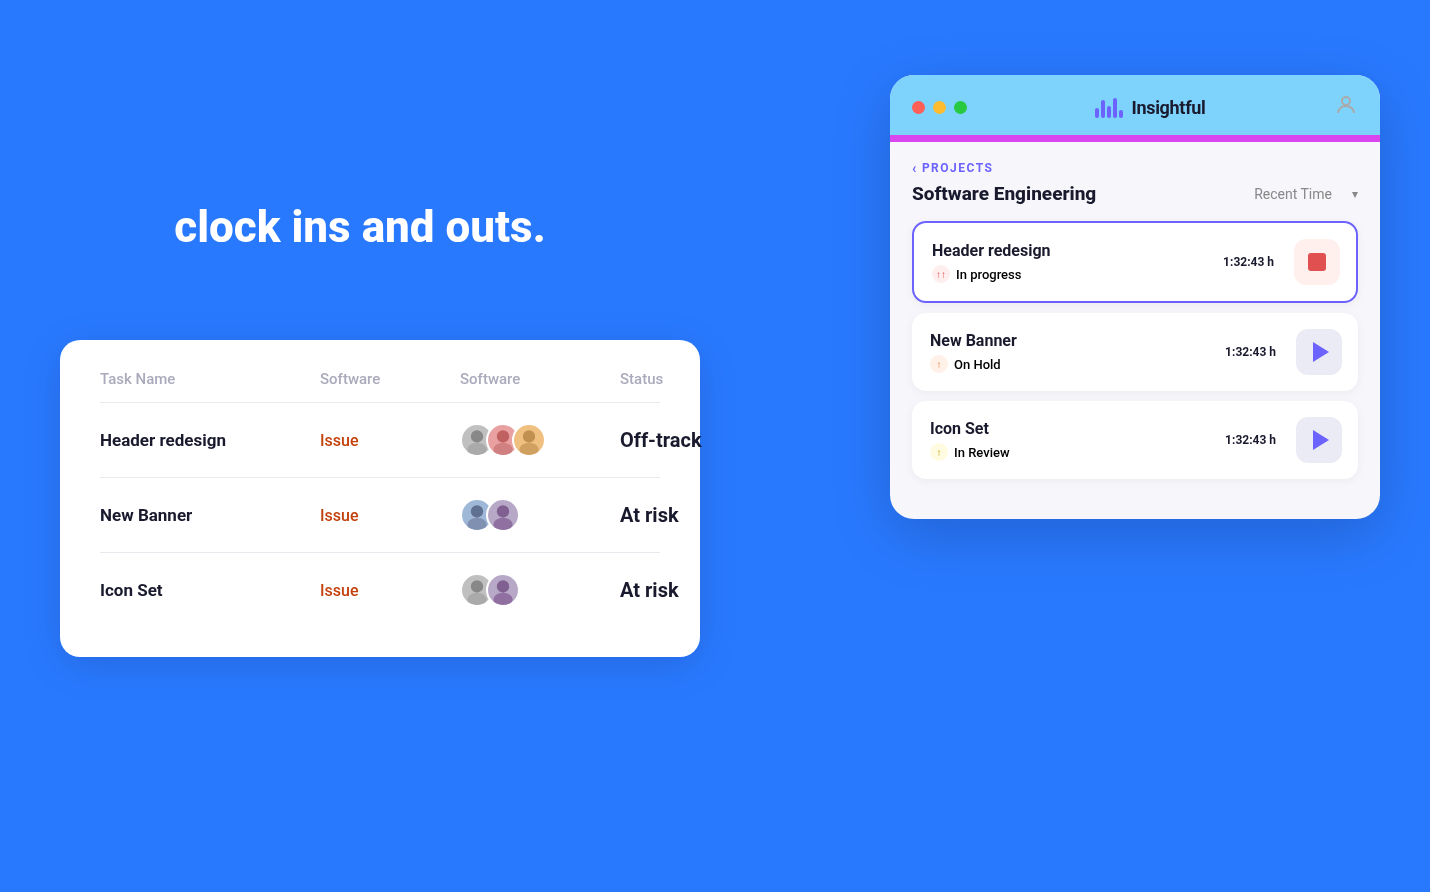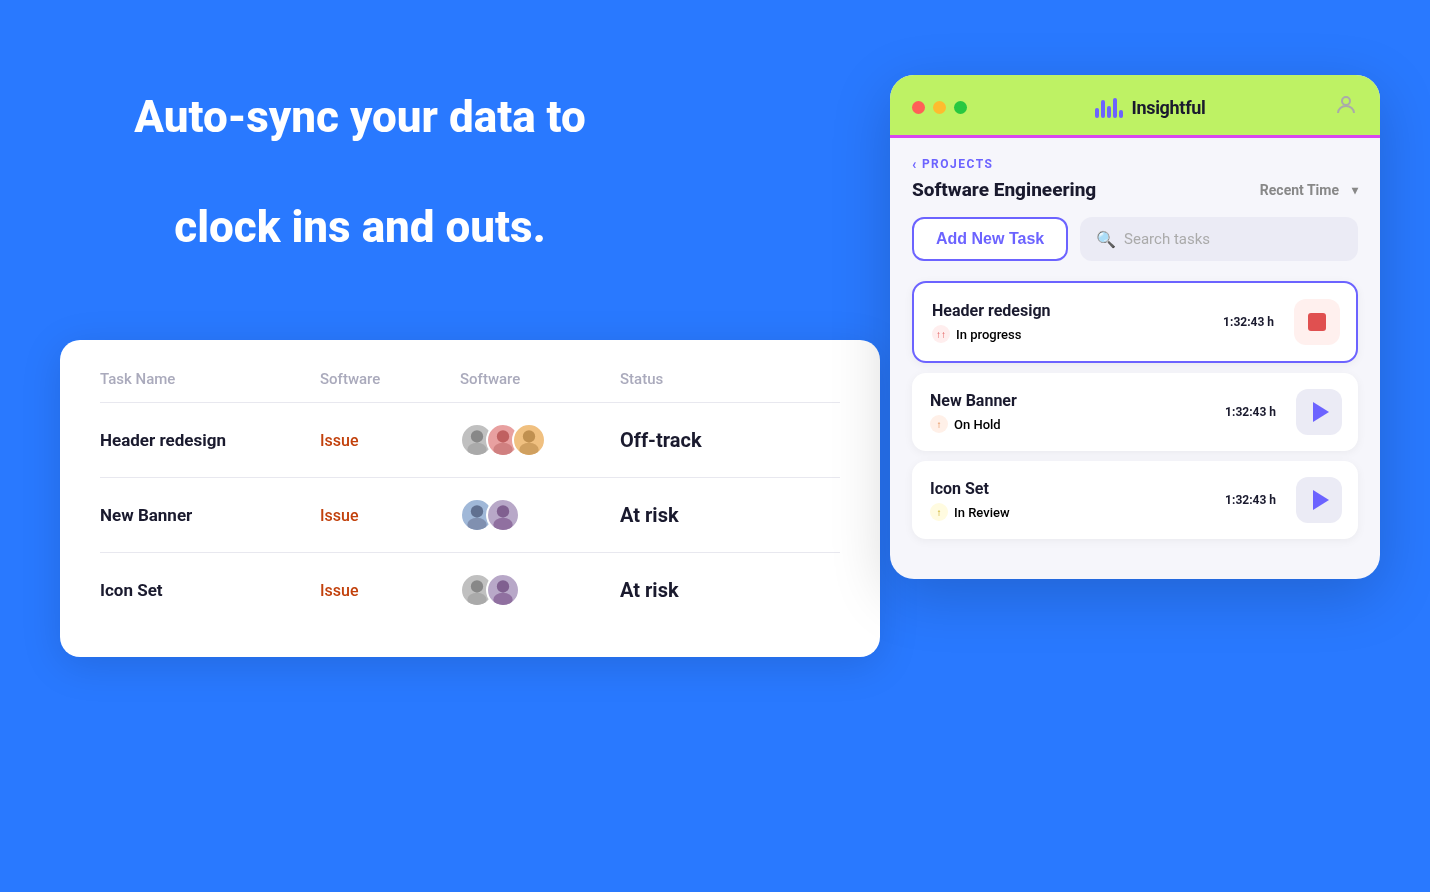--- a/index.html
+++ b/index.html
@@ -23,21 +23,21 @@
       font-weight: 800;
       line-height: 1.25;
       text-align: center;
     }
 
     
     .table-card {
       position: absolute;
       left: 60px;
       top: 340px;
-      width: 820px;
+      width: 640px;
       background: #fff;
       border-radius: 20px;
       padding: 30px 40px 30px 40px;
       box-shadow: 0 8px 40px rgba(0,0,0,0.13);
     }
     .table-header {
       display: grid;
       grid-template-columns: 220px 140px 160px 160px;
       padding-bottom: 14px;
       border-bottom: 1.5px solid #e8e8ef;
@@ -104,26 +104,26 @@
       width: 490px;
       background: #f6f6fb;
       border-radius: 24px;
       box-shadow: 0 16px 60px rgba(0,0,0,0.18);
       padding: 0 0 30px 0;
       overflow: hidden;
     }
 
     
     .title-bar {
-      background: #bef264;
+      background: #7dd3fc;
       padding: 18px 22px 14px 22px;
       display: flex;
       align-items: center;
       justify-content: space-between;
-      border-bottom: 3px solid #d946ef;
+      border-bottom: 7px solid #d946ef;
     }
     .window-controls {
       display: flex;
       gap: 8px;
       align-items: center;
     }
     .dot {
       width: 13px;
       height: 13px;
       border-radius: 50%;
@@ -181,24 +181,24 @@
       margin-bottom: 16px;
     }
     .project-title {
       font-size: 19px;
       font-weight: 800;
       color: #1a1a2e;
     }
     .recent-time-btn {
       display: flex;
       align-items: center;
-      gap: 13px;
+      gap: 20px;
       font-size: 14px;
       color: #888;
-      font-weight: 700;
+      font-weight: 400;
       cursor: pointer;
       margin-left: 20px;
     }
     .dropdown-arrow { font-size: 12px; }
 
     
     .action-bar {
       display: flex;
       gap: 12px;
       margin-bottom: 20px;
@@ -322,21 +322,21 @@
       border-top: 10px solid transparent;
       border-bottom: 10px solid transparent;
       border-left: 16px solid #6c63ff;
       margin-left: 3px;
     }
   </style>
 </head>
 <body>
 
 <div class="hero-text">
-  <span>Auto-sync your data to</span><br>
+  <br>
   <br>
   <span>clock ins and outs.</span>
 </div>
 
 <div class="table-card">
   <div class="table-header">
     <div class="table-header-cell">Task Name</div>
     <div class="table-header-cell">Software</div>
     <div class="table-header-cell">Software</div>
     <div class="table-header-cell">Status</div>
@@ -443,27 +443,20 @@
     </div>
 
     <div class="project-header">
       <div class="project-title">Software Engineering</div>
       <div class="recent-time-btn">
         <span>Recent Time</span>
         <span class="dropdown-arrow">▾</span>
       </div>
     </div>
 
-    <div class="action-bar">
-      <button class="add-task-btn">Add New Task</button>
-      <div class="search-box">
-        <span class="search-icon">🔍</span>
-        <span class="search-placeholder">Search tasks</span>
-      </div>
-    </div>
 
 
     <div class="task-card active">
       <div class="task-card-left">
         <div class="task-card-name">Header redesign</div>
         <div class="task-card-status">
           <div class="status-icon status-inprogress">↑↑</div>
           <span>In progress</span>
         </div>
       </div>

